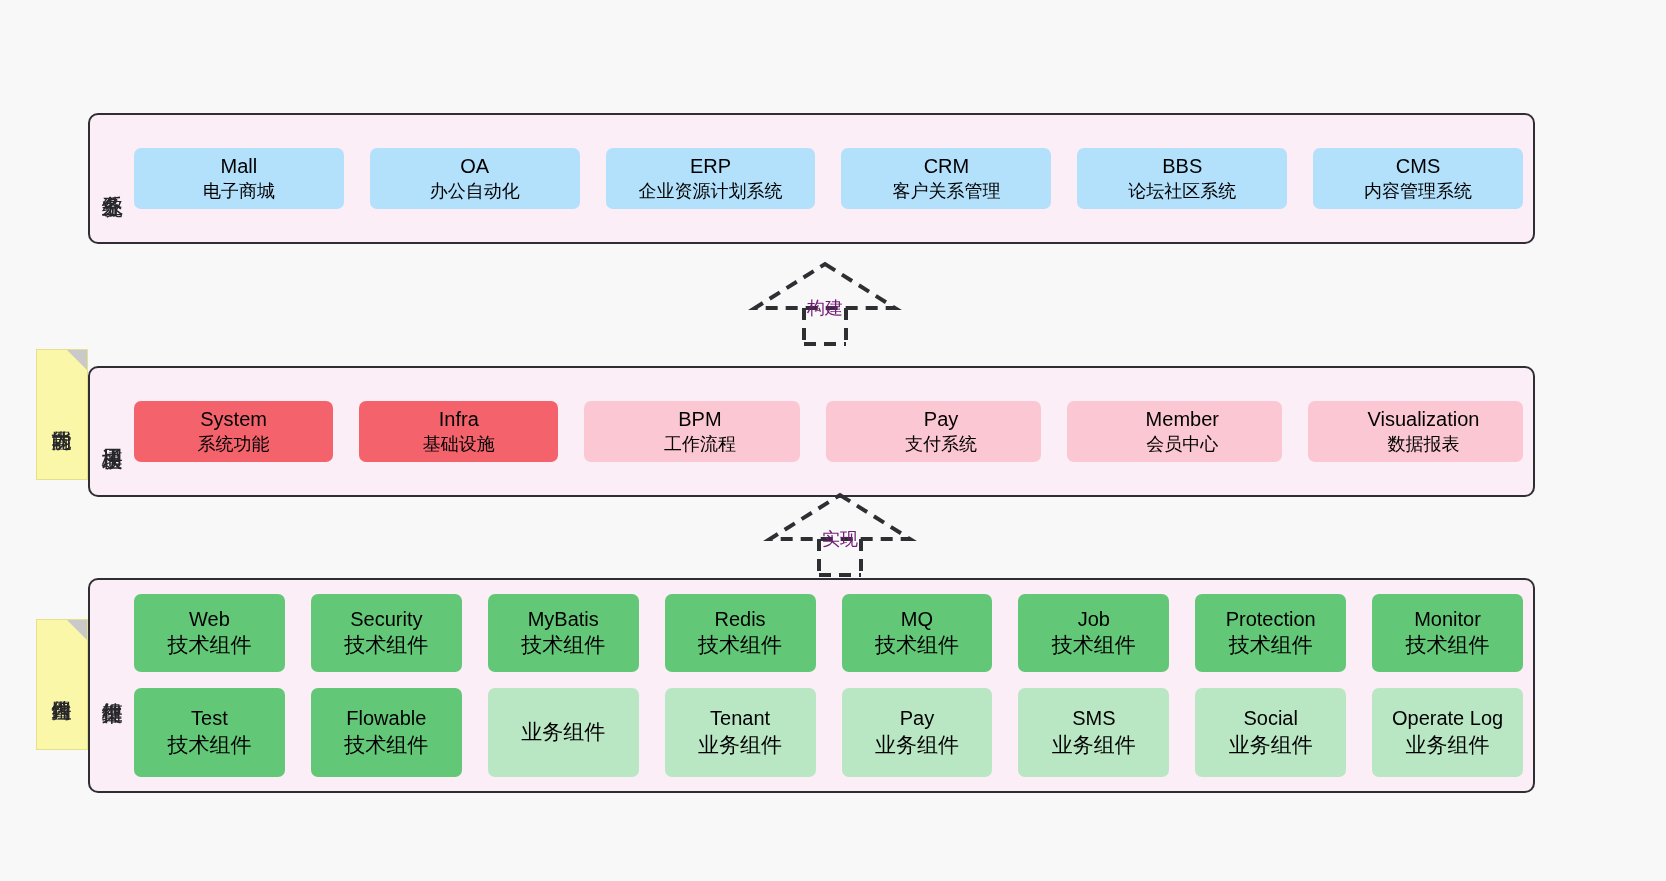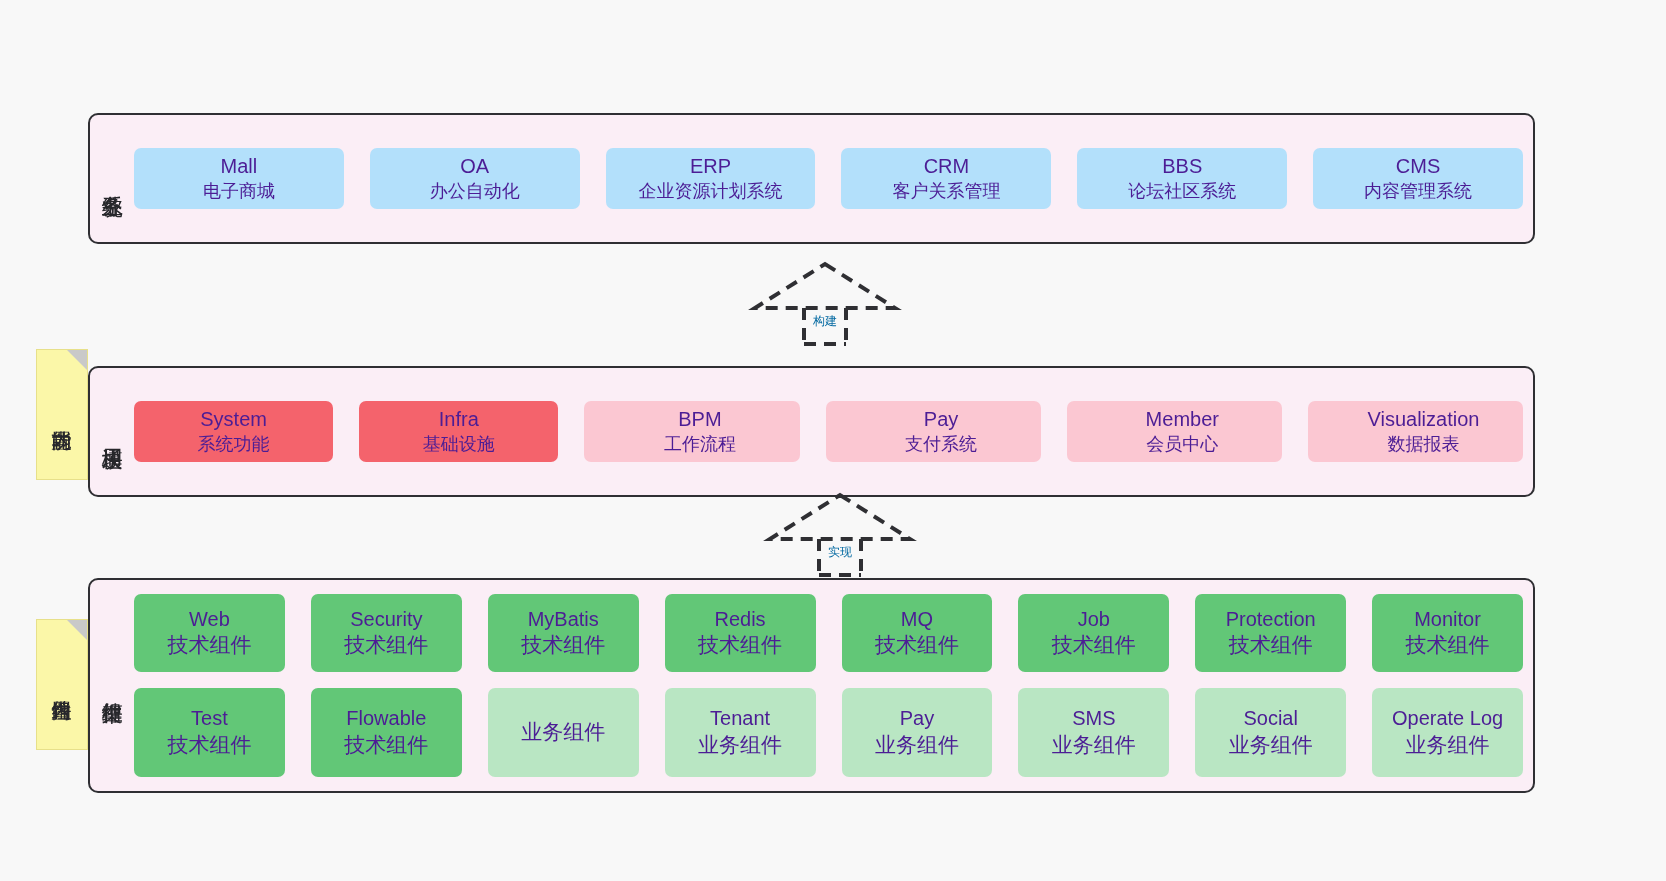--- a/index.html
+++ b/index.html
@@ -57,21 +57,21 @@
 
   
   .card {
     flex: 1 1 0;
     border-radius: 7px;
     display: flex;
     flex-direction: column;
     align-items: center;
     justify-content: center;
     text-align: right;
-    color: #4c1d95;
+    color: #000000;
     line-height: 1.28;
     padding: 6px 4px;
     min-width: 0;
   }
   .card .t1 { font-size: 20px; }
   .card .t2 { font-size: 18px; }
   .card .t3 { font-size: 21px; }
 
   .blue   { background: #b3e0fb; }
   .red    { background: #f4636c; }
@@ -109,26 +109,25 @@
     position: absolute;
     width: 150px;
     height: 100px;
   }
   .connector svg { display: block; overflow: visible; }
   .connector .clabel {
     position: absolute;
     left: 50%;
     transform: translateX(-50%);
     top: 38px;
-    font-size: 12px;
-    color: #0369a1;
+    font-size: 18px;
+    color: #701a75;
     background: transparent;
     padding: 0 2px;
     white-space: nowrap;
-    margin-top: 17px;
   }
 </style>
 </head>
 <body>
 
 <div id="stage">
 
   <div class="band" id="band-business" style="left:88px; top:113px; width:1447px; height:131px;">
     <div class="band-title">业务系统</div>
     <div class="band-rows">

